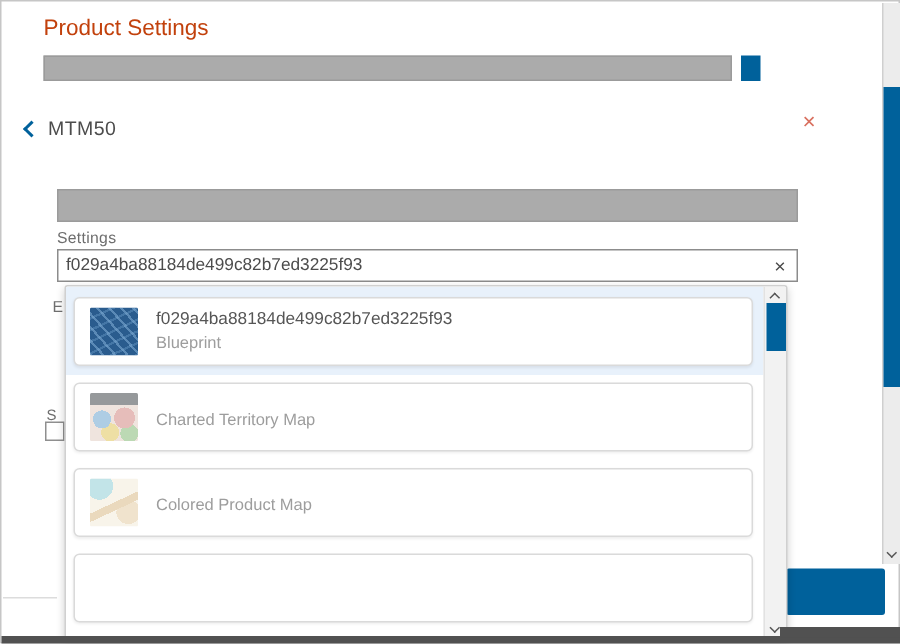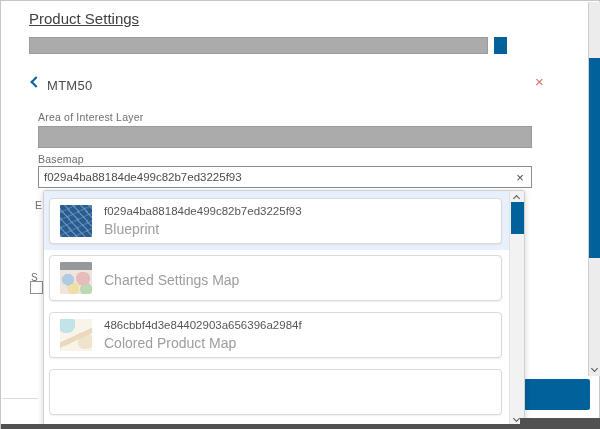--- a/index.html
+++ b/index.html
@@ -3,38 +3,38 @@
 <meta charset="utf-8">
 <style>
   * { margin:0; padding:0; box-sizing:border-box; }
   html,body { width:600px; height:429px; }
   body { font-family:"Liberation Sans", sans-serif; background:#fff; position:relative; overflow:hidden; }
   .screen { position:absolute; inset:0; border:1px solid #c6c6c6; background:#fff; }
 
   .abs { position:absolute; }
 
   
-  .title { left:28px; top:9px; font-size:15px; color:#404040;text-decoration:underline; }
+  .title { left:28px; top:9px; font-size:15px; color:#c2410c; }
   .progress-bar { left:28px; top:36px; width:459px; height:17px; background:#ababab; border:1px solid #9b9b9b; }
   .blue-square { left:493px; top:36px; width:13px; height:17px; background:#00619b; }
 
   
   .o-track { left:587px; top:1px; width:12px; height:374px; background:#ececec; border-left:1px solid #cfcfcf; }
   .o-thumb { position:absolute; left:0; top:56px; width:11px; height:200px; background:#00619b; }
   .o-down { position:absolute; left:3px; bottom:5px; }
 
   
   .chev { display:inline-block; width:6px; height:6px; border-left:1.5px solid #555; border-bottom:1.5px solid #555; }
   .chev.down { transform:rotate(-45deg); }
   .chev.up   { transform:rotate(135deg); }
   .chev.small{ width:5px; height:5px; }
   .back-chev { display:inline-block; width:8px; height:8px; border-left:2.5px solid #00619b; border-bottom:2.5px solid #00619b; transform:rotate(45deg); }
 
   
-  .back-row { left:31px; top:77px; display:flex; align-items:flex-start; gap:7px; cursor:pointer; }
+  .back-row { left:16px; top:77px; display:flex; align-items:center; gap:7px; cursor:pointer; }
   .back-label { font-size:13px; color:#4c4c4c; letter-spacing:.3px; }
   .close-btn { left:534px; top:73px; font-size:15px; color:#d9705f; cursor:pointer; line-height:1; }
 
   
   .field-label { font-size:10.5px; color:#6e6e6e; letter-spacing:.2px; }
   .aoi-label { left:37px; top:110px; }
   .aoi-bar { left:37px; top:125px; width:494px; height:22px; background:#ababab; border:1px solid #9b9b9b; }
   .bm-label { left:37px; top:152px; }
   .bm-wrap { left:37px; top:165px; width:494px; height:22px; border:1px solid #8c8c8c; background:#fff; display:flex; align-items:center; }
   .bm-input { flex:1; border:none; outline:none; font-family:"Liberation Sans",sans-serif; font-size:11.5px; color:#4c4c4c; padding:0 0 0 5px; height:100%; background:transparent; }
@@ -46,21 +46,21 @@
   .frag-checkbox { left:29px; top:280px; width:13px; height:13px; border:1px solid #8f8f8f; background:#fff; }
   .frag-line { left:1px; top:397px; width:36px; height:1px; background:#dcdcdc; }
 
   
   .dropdown { left:42px; top:189px; width:482px; height:238px; background:#fff; border:1px solid #d0d0d0; border-radius:2px; box-shadow:0 2px 6px rgba(0,0,0,.18); display:flex; overflow:hidden; z-index:5; }
   .dd-list { flex:1; overflow:hidden; }
   .dd-row { padding:5px 7px 6px 5px; }
   .dd-row.selected { background:#e8f1fb; padding-top:7px; }
   .dd-card { height:46px; background:#fff; border:1px solid #dadada; border-radius:4px; box-shadow:0 1px 2px rgba(0,0,0,.07); display:flex; align-items:center; padding:0 10px; gap:12px; cursor:pointer; }
   .dd-id { font-size:11.5px; color:#565656; }
-  .dd-name { font-size:14px; color:#9d9d9d; margin-top:4px; }
+  .dd-name { font-size:11px; color:#9d9d9d; margin-top:4px; }
   .thumb { width:32px; height:32px; flex:none; border-radius:1px; }
   .thumb.blueprint { background-color:#2a5c8e;
     background-image:repeating-linear-gradient(48deg, rgba(130,175,215,.55) 0 1.5px, transparent 1.5px 6px),
                      repeating-linear-gradient(-25deg, rgba(95,145,190,.5) 0 1.5px, transparent 1.5px 7px); }
   .thumb.charted { background-color:#efe4de;
     background-image:linear-gradient(#96999b,#96999b),
       radial-gradient(circle at 25% 55%, #aecde4 0 6px, transparent 6px),
       radial-gradient(circle at 72% 52%, #e6bdba 0 7px, transparent 7px),
       radial-gradient(circle at 42% 82%, #eedfa4 0 6px, transparent 6px),
       radial-gradient(circle at 82% 84%, #bcd9b4 0 6px, transparent 6px);
@@ -99,24 +99,23 @@
     <div class="o-thumb"></div>
     <span class="chev down small o-down"></span>
   </div>
 
   <div class="abs back-row">
     <span class="back-chev"></span>
     <span class="back-label">MTM50</span>
   </div>
   <div class="abs close-btn">×</div>
 
-  <div class="abs field-label aoi-label">Area of Interest Layer</div>
   <div class="abs aoi-bar"></div>
 
-  <div class="abs field-label bm-label">Basemap</div>
+  <div class="abs field-label bm-label">Settings</div>
   <div class="abs bm-wrap">
     <input class="bm-input" value="f029a4ba88184de499c82b7ed3225f93" style="">
     <span class="bm-clear">×</span>
   </div>
 
   <div class="abs frag-e">E</div>
   <div class="abs frag-s">S</div>
   <div class="abs frag-checkbox"></div>
   <div class="abs frag-line"></div>
 
@@ -130,30 +129,29 @@
             <div class="dd-id">f029a4ba88184de499c82b7ed3225f93</div>
             <div class="dd-name">Blueprint</div>
           </div>
         </div>
       </div>
 
       <div class="dd-row">
         <div class="dd-card">
           <div class="thumb charted"></div>
           <div>
-            <div class="dd-name">Charted Settings Map</div>
+            <div class="dd-name">Charted Territory Map</div>
           </div>
         </div>
       </div>
 
       <div class="dd-row">
         <div class="dd-card">
           <div class="thumb pencil"></div>
           <div>
-            <div class="dd-id">486cbbf4d3e84402903a656396a2984f</div>
             <div class="dd-name">Colored Product Map</div>
           </div>
         </div>
       </div>
 
 
       <div class="dd-row">
         <div class="dd-card"></div>
       </div>
 

